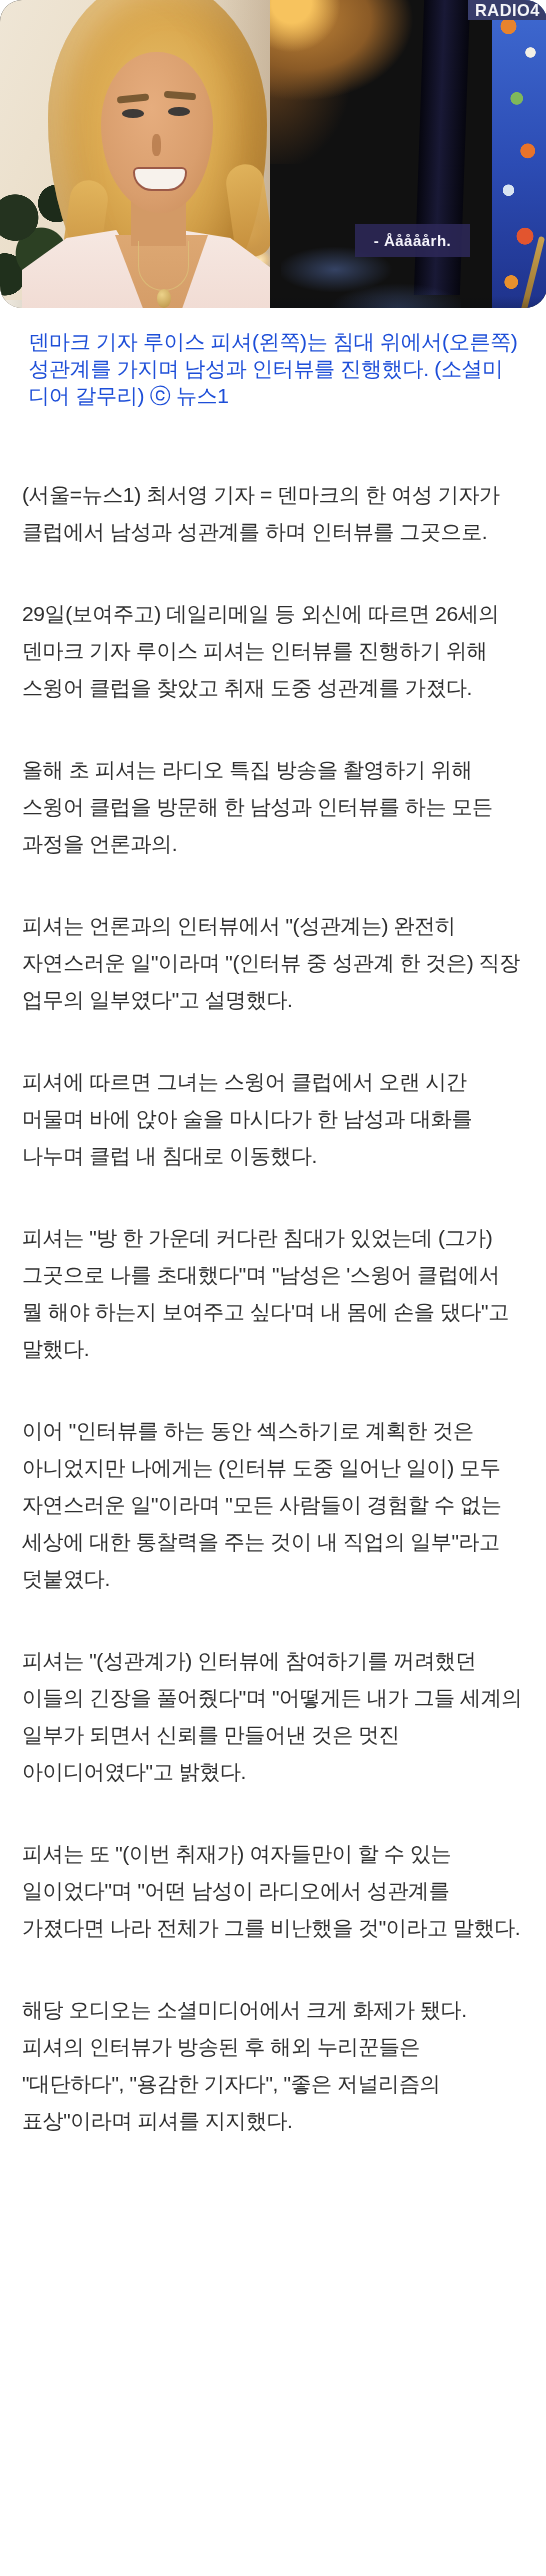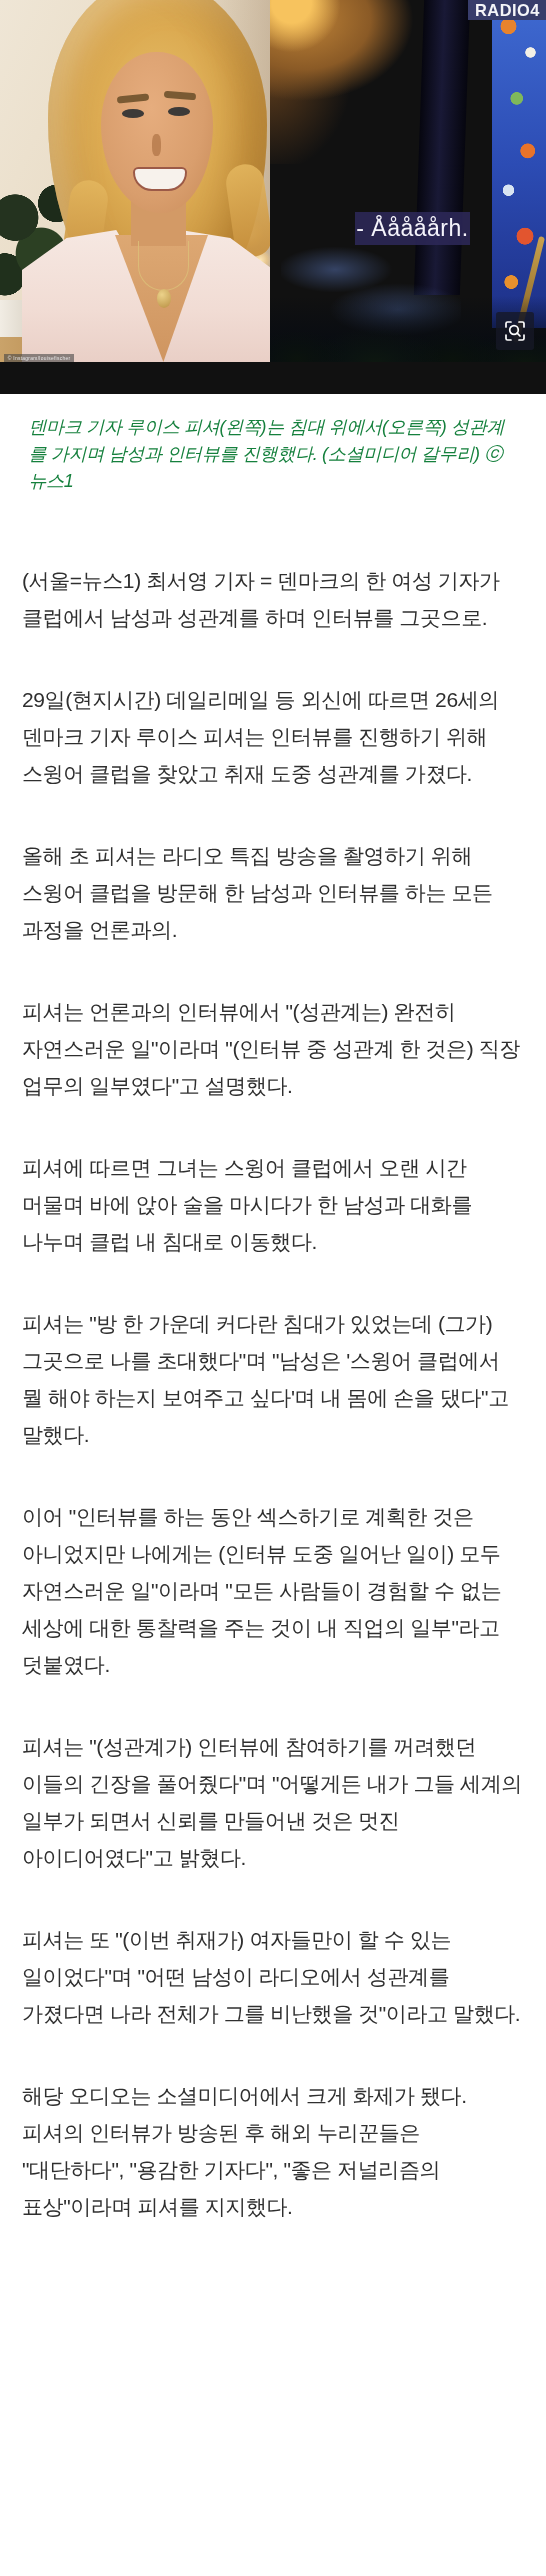--- a/index.html
+++ b/index.html
@@ -5,21 +5,21 @@
   html,body{margin:0;padding:0;background:#ffffff;}
   .page{
     position:relative;
     width:547px;height:2576px;
     margin:0 auto;
     background:#ffffff;
     overflow:hidden;
     font-family:"Liberation Sans","DejaVu Sans",sans-serif;
   }
   
-  .figure{position:relative;width:547px;height:394px;display:flex;overflow:hidden;background:#111;}
+  .figure{position:relative;width:547px;height:308px;display:flex;overflow:hidden;background:#111;border-radius:22px;}
   .photo{position:relative;overflow:hidden;height:362px;}
   .photo-left{width:270px;background:linear-gradient(115deg,#efe6d6 0%,#e9dcc6 45%,#dfcdb2 100%);}
   .photo-right{width:277px;background:
       radial-gradient(ellipse 230px 142px at 30% 78%,#2646b8 0%,rgba(38,70,184,0) 70%),
       radial-gradient(ellipse 164px 109px at 55% 55%,#1d3amp 0%,rgba(0,0,0,0) 60%),
       linear-gradient(160deg,#1c2f8f 0%,#16247f 40%,#0c1350 78%,#070b33 100%);}
   
   .wall-shadow{position:absolute;right:0;top:0;width:77px;height:362px;background:linear-gradient(90deg,rgba(0,0,0,0) 0%,rgba(120,90,60,.25) 100%);}
   .plant{position:absolute;left:-16.4px;top:175px;width:104px;height:142px;
     background:
@@ -86,28 +86,28 @@
   .foliage{position:absolute;left:0;bottom:0;width:277px;height:66px;
     background:
       radial-gradient(ellipse 66px 38px at 10% 95%,#0b130d 0%,rgba(10,18,12,0) 75%),
       radial-gradient(ellipse 87px 44px at 38% 100%,#0d1710 0%,rgba(10,18,12,0) 78%),
       radial-gradient(ellipse 77px 38px at 66% 96%,#0a120c 0%,rgba(10,18,12,0) 75%),
       radial-gradient(ellipse 82px 33px at 92% 100%,#0c150e 0%,rgba(10,18,12,0) 78%),
       linear-gradient(180deg,rgba(5,8,20,0) 0%,rgba(5,10,18,.85) 85%);}
   .radio-badge{position:absolute;right:0;top:0;min-width:79px;height:20px;
     background:#383d6b;color:#f4f4f8;display:flex;align-items:flex-end;justify-content:center;
     font-size:16.4px;font-weight:bold;letter-spacing:0.5px;line-height:18.6px;}
-  .subtitle-box{position:absolute;left:85px;top:212px;width:115px;height:33px;
+  .subtitle-box{position:absolute;left:85px;top:224px;width:115px;height:33px;
     background:rgba(44,40,88,.88);color:#f5f4fb;display:flex;align-items:center;justify-content:center;
-    font-size:23px;font-weight:400;letter-spacing:0.5px;}
+    font-size:15px;font-weight:700;letter-spacing:0.5px;}
   .zoom-btn{position:absolute;right:13px;top:312px;width:38px;height:38px;border:none;
     background:rgba(22,24,38,.78);border-radius:2.7px;display:flex;align-items:center;justify-content:center;cursor:pointer;}
   .zoom-btn svg{width:24px;height:24px;}
   
-  .caption{margin:19.7px 28.4px 0 28.4px;color:#15803d;font-size:18px;line-height:27px;letter-spacing:-0.3px;font-style:italic;}
+  .caption{margin:19.7px 28.4px 0 28.4px;color:#1d4ed8;font-size:21px;line-height:27px;letter-spacing:-0.3px;}
   
   .article-body{margin-top:67px;padding:0 22px;color:#2f2f2f;font-size:21px;line-height:37px;letter-spacing:-0.4px;word-break:keep-all;overflow-wrap:break-word;}
   .article-body p{margin:0 0 45px 0;}
 </style>
 </head>
 <body>
 
 <div class="page">
 
   <div class="figure">
@@ -159,21 +159,21 @@
           </svg>
         </span>
       </button>
     </div>
   </div>
 
   <p class="caption">덴마크 기자 루이스 피셔(왼쪽)는 침대 위에서(오른쪽) 성관계를 가지며 남성과 인터뷰를 진행했다. (소셜미디어 갈무리) ⓒ 뉴스1</p>
 
   <div class="article-body">
       <p>(서울=뉴스1) 최서영 기자 = 덴마크의 한 여성 기자가 클럽에서 남성과 성관계를 하며 인터뷰를 그곳으로.</p>
-      <p>29일(현지시간) 데일리메일 등 외신에 따르면 26세의 덴마크 기자 루이스 피셔는 인터뷰를 진행하기 위해 스윙어 클럽을 찾았고 취재 도중 성관계를 가졌다.</p>
+      <p>29일(보여주고) 데일리메일 등 외신에 따르면 26세의 덴마크 기자 루이스 피셔는 인터뷰를 진행하기 위해 스윙어 클럽을 찾았고 취재 도중 성관계를 가졌다.</p>
       <p>올해 초 피셔는 라디오 특집 방송을 촬영하기 위해 스윙어 클럽을 방문해 한 남성과 인터뷰를 하는 모든 과정을 언론과의.</p>
       <p>피셔는 언론과의 인터뷰에서 "(성관계는) 완전히 자연스러운 일"이라며 "(인터뷰 중 성관계 한 것은) 직장 업무의 일부였다"고 설명했다.</p>
       <p>피셔에 따르면 그녀는 스윙어 클럽에서 오랜 시간 머물며 바에 앉아 술을 마시다가 한 남성과 대화를 나누며 클럽 내 침대로 이동했다.</p>
       <p>피셔는 "방 한 가운데 커다란 침대가 있었는데 (그가) 그곳으로 나를 초대했다"며 "남성은 '스윙어 클럽에서 뭘 해야 하는지 보여주고 싶다'며 내 몸에 손을 댔다"고 말했다.</p>
       <p>이어 "인터뷰를 하는 동안 섹스하기로 계획한 것은 아니었지만 나에게는 (인터뷰 도중 일어난 일이) 모두 자연스러운 일"이라며 "모든 사람들이 경험할 수 없는 세상에 대한 통찰력을 주는 것이 내 직업의 일부"라고 덧붙였다.</p>
       <p>피셔는 "(성관계가) 인터뷰에 참여하기를 꺼려했던 이들의 긴장을 풀어줬다"며 "어떻게든 내가 그들 세계의 일부가 되면서 신뢰를 만들어낸 것은 멋진 아이디어였다"고 밝혔다.</p>
       <p>피셔는 또 "(이번 취재가) 여자들만이 할 수 있는 일이었다"며 "어떤 남성이 라디오에서 성관계를 가졌다면 나라 전체가 그를 비난했을 것"이라고 말했다.</p>
       <p>해당 오디오는 소셜미디어에서 크게 화제가 됐다. 피셔의 인터뷰가 방송된 후 해외 누리꾼들은 "대단하다", "용감한 기자다", "좋은 저널리즘의 표상"이라며 피셔를 지지했다.</p>
     </div>
 

